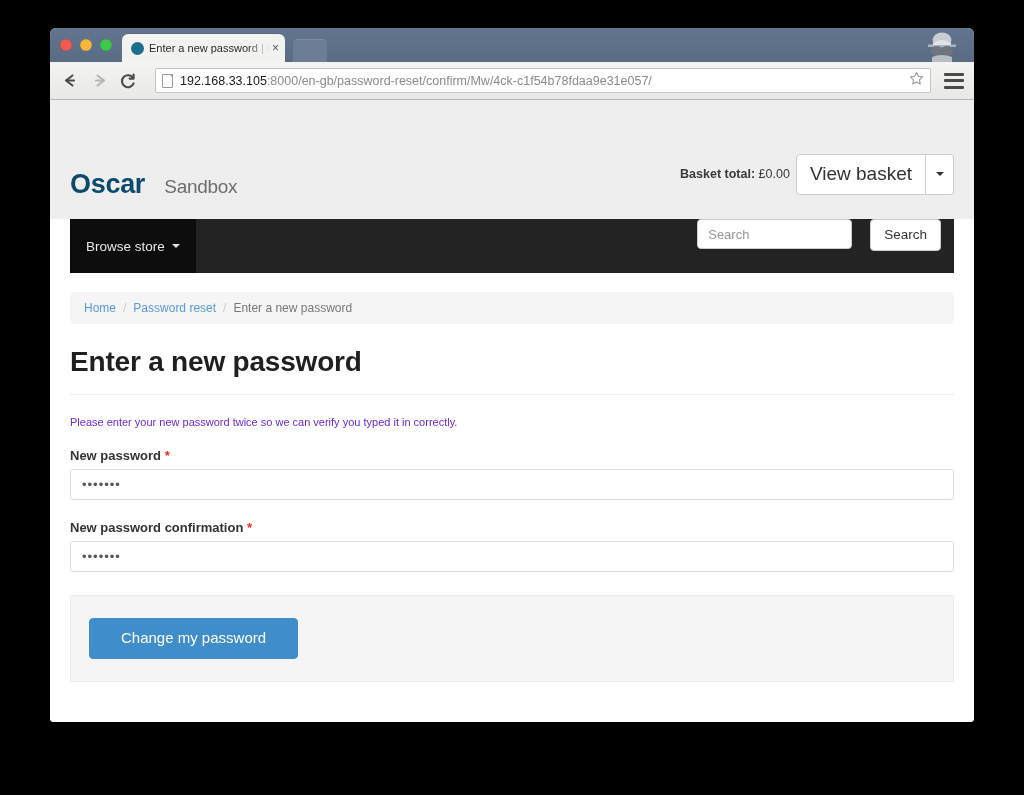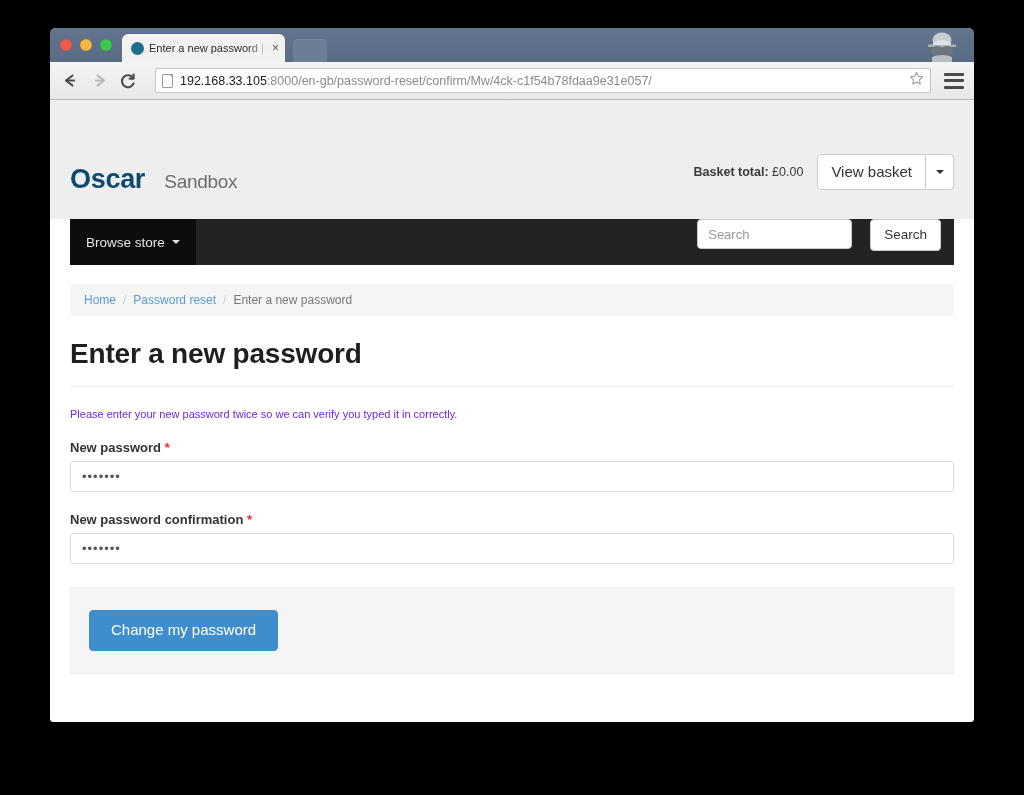--- a/index.html
+++ b/index.html
@@ -168,34 +168,34 @@
   .brand {
     font-size: 27px;
     line-height: 1;
     letter-spacing: -0.3px;
   }
   .brand-oscar { color: #0c4a6e; font-weight: 700; }
   .brand-sub { color: #6d6d6d; font-weight: 400; font-size: 19px; margin-left: 12px; }
 
   .basket-row {
     display: flex; align-items: center;
-    gap: 14px;
+    gap: 6px;
     padding-bottom: 3px;
   }
   .basket-total {
     font-size: 12.5px; color: #3a3a3a;
     white-space: nowrap;
   }
   .basket-total b { font-weight: 700; }
   .btn-group { display: flex; }
   .btn-default {
     background: #ffffff;
     border: 1px solid #cccccc;
     color: #333333;
-    font-size: 15px;
+    font-size: 19px;
     padding: 7px 13px;
     border-radius: 4px 0 0 4px;
     font-family: "Liberation Sans", sans-serif;
     cursor: pointer;
     line-height: 1.3;
   }
   .btn-caret {
     background: #ffffff;
     border: 1px solid #cccccc;
     border-left: none;
@@ -209,21 +209,21 @@
     width: 0; height: 0;
     border-left: 4px solid transparent;
     border-right: 4px solid transparent;
     border-top: 4px solid #333;
   }
   .caret-light { border-top-color: #e2e2e2; }
 
   
   .navbar {
     background: #232323;
-    height: 46px;
+    height: 54px;
     width: 884px;
     margin: 0 auto;
     display: flex; align-items: stretch;
     justify-content: space-between;
   }
   .nav-left { display: flex; align-items: stretch; }
   .nav-item {
     background: #0d0d0d;
     color: #e6e6e6;
     font-size: 13.5px;
@@ -315,21 +315,21 @@
     margin-top: 23px;
     background: #f5f5f5;
     border: 1px solid #ededed;
     padding: 22px 18px;
   }
   .btn-primary {
     background: #3f8dcb;
     border: 1px solid #3f8dcb;
     color: #ffffff;
     font-size: 15px;
-    padding: 10px 21px;
+    padding: 10px 31px;
     border-radius: 4px;
     cursor: pointer;
     font-family: "Liberation Sans", sans-serif;
     line-height: 1.25;
   }
 </style>
 </head>
 <body>
 
 <div class="browser-window">

